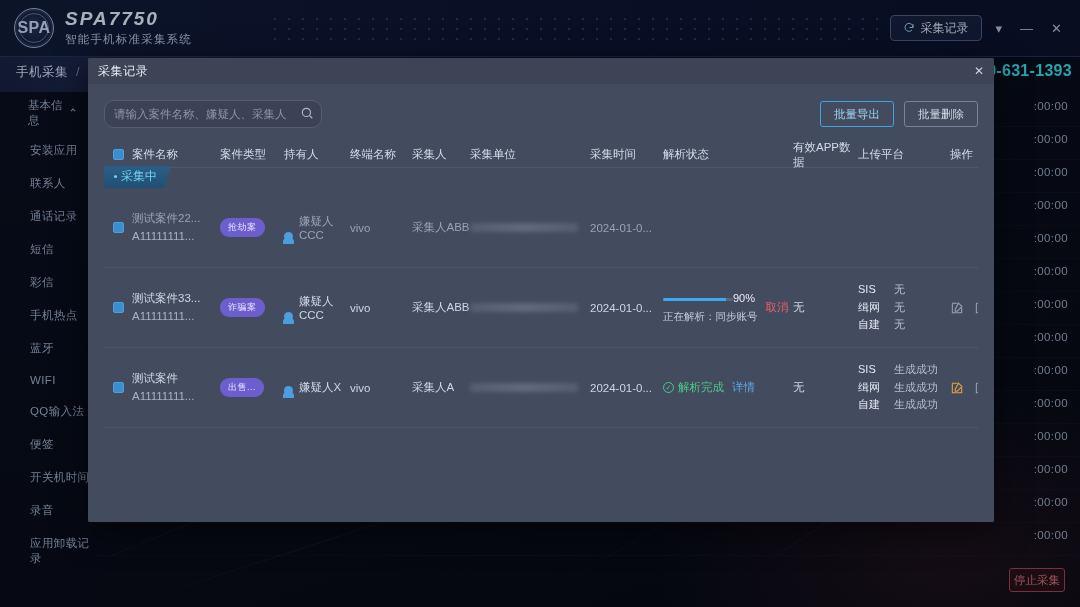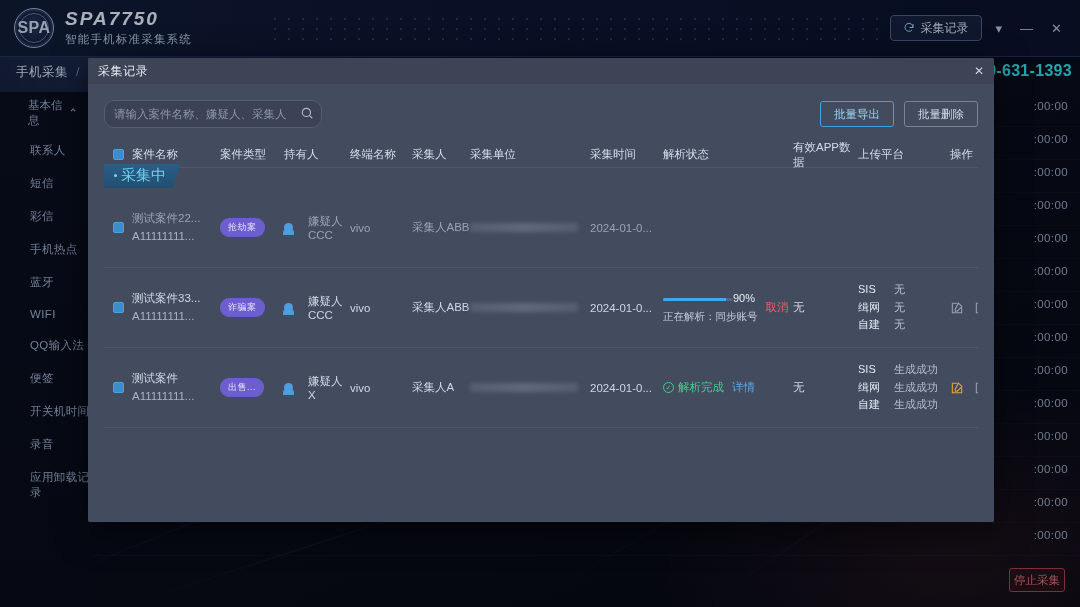--- a/index.html
+++ b/index.html
@@ -87,21 +87,21 @@
   .btn { height:26px; padding:0 13px; border-radius:3px; font-size:11.5px; cursor:pointer;
      display:flex; align-items:center; justify-content:center; background:transparent; }
   .btn-primary { border:1px solid #3ea5e0; color:#9fd6f5; }
   .btn-ghost { border:1px solid #79839a; color:#d4dbe8; }
 
   
   .table { flex:1; display:flex; flex-direction:column; overflow:hidden; }
   .thead { display:flex; align-items:center; height:26px; color:#d4dcea; font-size:11.5px;
      border-bottom:1px solid rgba(255,255,255,.07); flex:0 0 auto; }
   .tabs-strip { height:20px; display:flex; align-items:flex-end; flex:0 0 auto; }
-  .tab-chip { background:linear-gradient(180deg,#2a5f86,#214f72); color:#6fd3f2; font-size:15px;
+  .tab-chip { background:linear-gradient(180deg,#2a5f86,#214f72); color:#6fd3f2; font-size:12px;
      padding:2px 14px 3px 10px; clip-path:polygon(0 0,100% 0,calc(100% - 7px) 100%,0 100%);
      display:flex; align-items:center; gap:4px; cursor:pointer; }
   .tab-chip .dot { width:3px; height:3px; border-radius:50%; background:#6fd3f2; }
 
   .tbody { flex:1; overflow:hidden; }
   .trow { display:flex; align-items:center; min-height:80px; border-bottom:1px solid rgba(255,255,255,.07);
      font-size:11.5px; color:#cfd7e6; }
   .trow.dim { color:#9aa3b5; }
 
   
@@ -118,21 +118,21 @@
   .c-plat  { width:92px; flex:0 0 92px; }
   .c-act   { width:75px; flex:0 0 75px; display:flex; gap:10px; align-items:center; }
 
   .chk { width:11px; height:11px; border-radius:2px; background:#3a8ed0; border:1px solid #4f9fdc;
      cursor:pointer; position:relative; }
   .chk.head { background:#3a8ed0; }
   .case-name { line-height:1.55; }
   .case-no { color:#aab3c5; }
   .tag { display:inline-block; background:#6d5ed0; color:#e6e2fb; font-size:9px;
      border-radius:9px; padding:3px 8px; letter-spacing:.5px; white-space:nowrap; }
-  .person { display:flex; align-items:center; gap:15px; }
+  .person { display:flex; align-items:flex-end; gap:6px; }
   .p-ico { width:9px; height:9px; border-radius:50%; background:#4d9ee0; position:relative; flex:0 0 auto; }
   .p-ico::after { content:''; position:absolute; left:-1px; top:6px; width:11px; height:6px;
      border-radius:4px 4px 0 0; background:#4d9ee0; }
   .blur-bar { display:inline-block; width:108px; height:9px; border-radius:2px;
      background:linear-gradient(90deg,#5b6377,#6d7489,#5b6377); filter:blur(2.2px); opacity:.75; }
 
   .prog-wrap { line-height:1.6; }
   .prog-top { display:flex; align-items:center; }
   .prog-bar { width:70px; height:3px; border-radius:2px; background:#5c6479; overflow:hidden; }
   .prog-fill { height:100%; background:#3ea8ef; }
@@ -198,21 +198,23 @@
     <span>采集记录</span>
   </div>
   <div class="phone">400-631-1393</div>
 
   <div class="sidebar">
     <div class="side-group">
       <span>基本信息</span>
       <span>⌃</span>
     </div>
     <div id="sidebar-items">
+        <div class="side-item"><span>安装应用</span></div>
         <div class="side-item"><span>联系人</span></div>
+        <div class="side-item"><span>通话记录</span></div>
         <div class="side-item"><span>短信</span></div>
         <div class="side-item"><span>彩信</span></div>
         <div class="side-item"><span>手机热点</span></div>
         <div class="side-item"><span>蓝牙</span></div>
         <div class="side-item"><span>WIFI</span></div>
         <div class="side-item"><span>QQ输入法</span></div>
         <div class="side-item"><span>便签</span></div>
         <div class="side-item"><span>开关机时间</span></div>
         <div class="side-item"><span>录音</span></div>
         <div class="side-item"><span>应用卸载记录</span></div>

